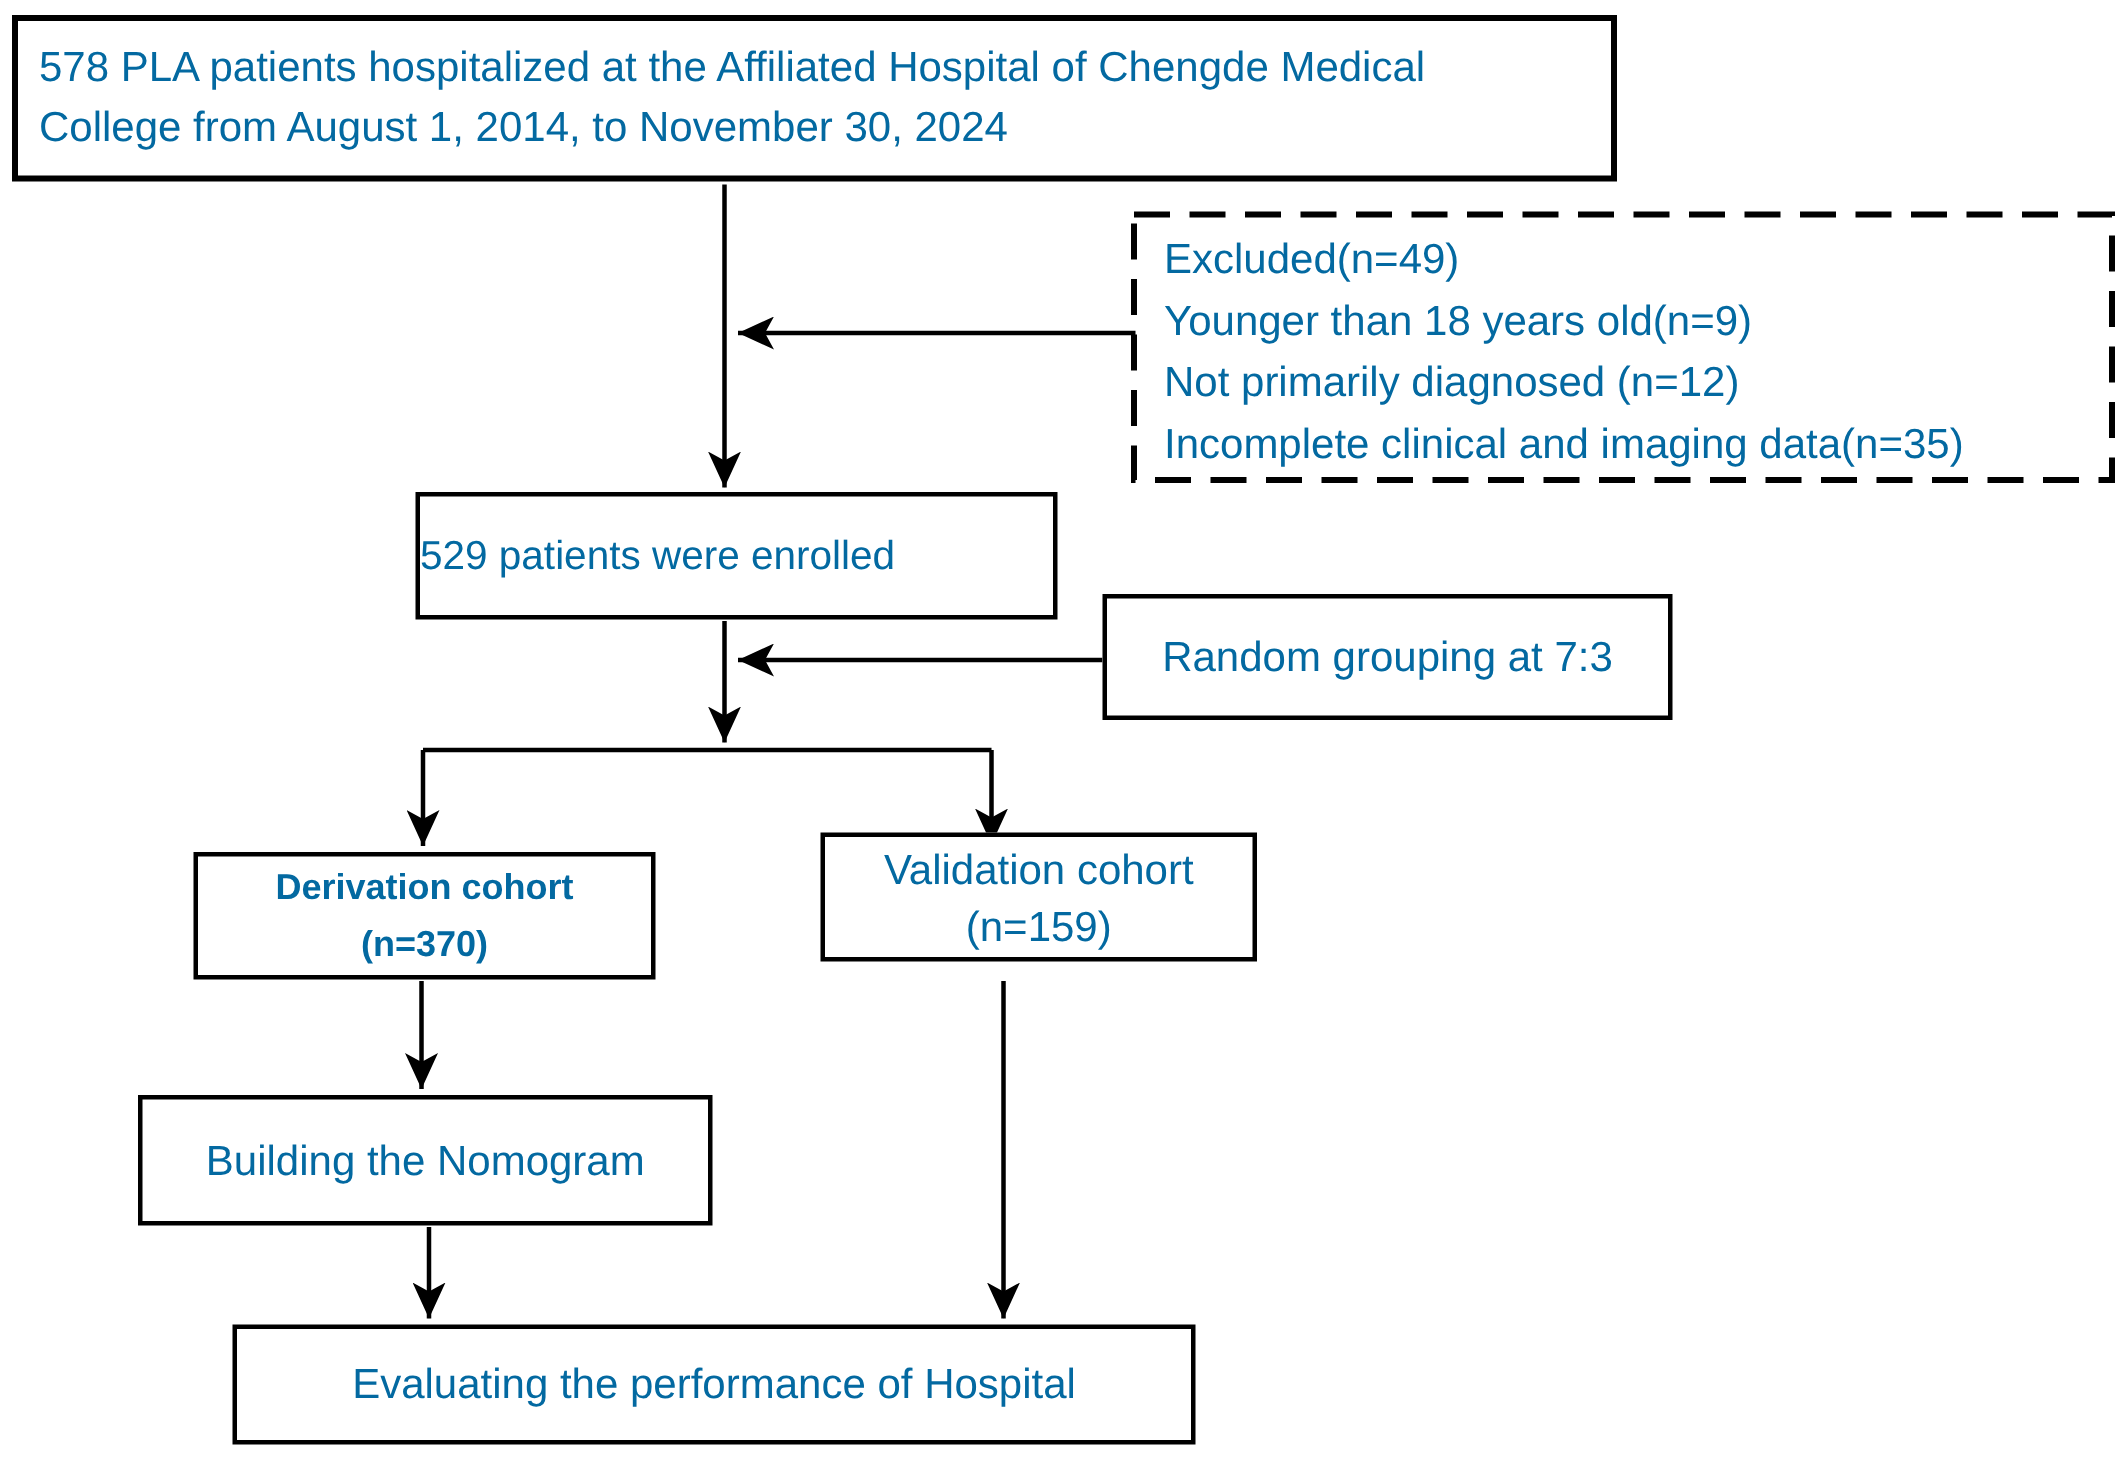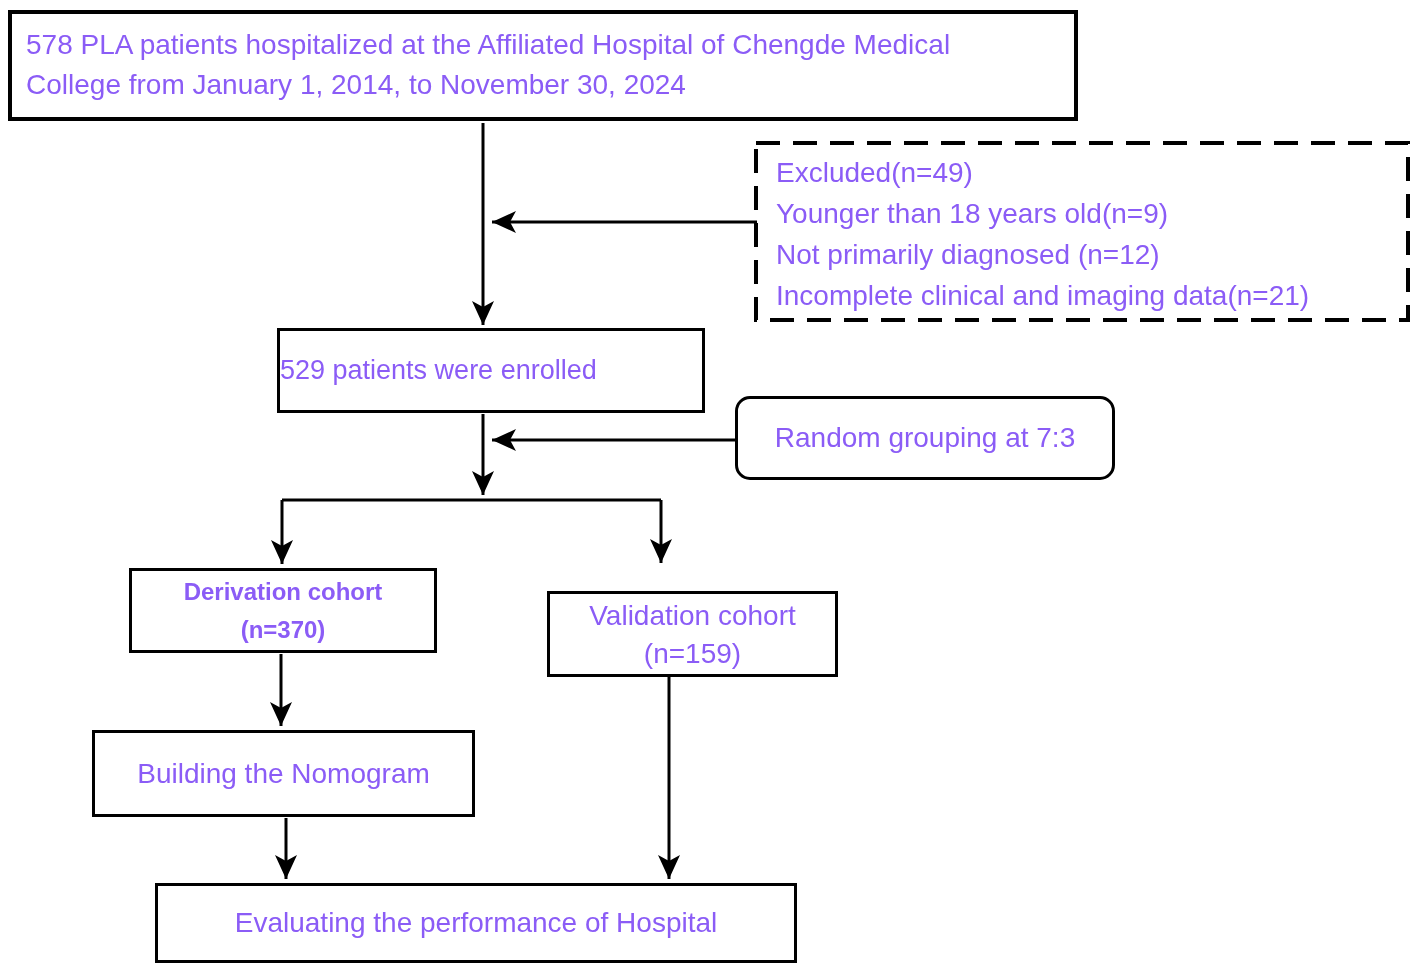--- a/index.html
+++ b/index.html
@@ -15,21 +15,21 @@
   #arrow-layer {
     position: absolute;
     left: 0; top: 0;
     width: 1417px; height: 971px;
   }
   .box {
     position: absolute;
     box-sizing: border-box;
     border: 3px solid #000000;
     background: #ffffff;
-    color: #8b5cf6;
+    color: #0369a1;
   }
   .box-initial {
     left: 8px; top: 10px; width: 1070px; height: 111px;
     border-width: 4px;
     padding: 11px 0 0 14px;
     font-size: 28px; line-height: 40px;
     white-space: nowrap;
   }
   .box-excluded {
     left: 756px; top: 143px; width: 652px; height: 177px;
@@ -41,29 +41,28 @@
   }
   .box-enrolled {
     left: 277px; top: 328px; width: 428px; height: 85px;
     text-align: left; font-size: 27px; line-height: 79px;
     white-space: nowrap;
   }
   .box-random {
     left: 735px; top: 396px; width: 380px; height: 84px;
     text-align: center; font-size: 28px; line-height: 78px;
     white-space: nowrap;
-    border-radius: 15px;
   }
   .box-derivation {
     left: 129px; top: 568px; width: 308px; height: 85px;
     text-align: center; font-size: 24px; line-height: 38px;
     padding-top: 2px; white-space: nowrap; font-weight: bold;
   }
   .box-validation {
-    left: 547px; top: 591px; width: 291px; height: 86px;
+    left: 547px; top: 555px; width: 291px; height: 86px;
     text-align: center; font-size: 28px; line-height: 38px;
     padding-top: 3px; white-space: nowrap;
   }
   .box-building {
     left: 92px; top: 730px; width: 383px; height: 87px;
     text-align: center; font-size: 28px; line-height: 81px;
     white-space: nowrap;
   }
   .box-evaluating {
     left: 155px; top: 883px; width: 642px; height: 80px;
@@ -101,28 +100,28 @@
 
     <line x1="281" y1="654" x2="281" y2="726" stroke="#000000" stroke-width="3" marker-end="url(#arrowhead)"></line>
 
     <line x1="286" y1="818" x2="286" y2="879" stroke="#000000" stroke-width="3" marker-end="url(#arrowhead)"></line>
 
     <line x1="669" y1="654" x2="669" y2="879" stroke="#000000" stroke-width="3" marker-end="url(#arrowhead)"></line>
   </svg>
 
   <div class="box box-initial">
     <div>578 PLA patients hospitalized at the Affiliated Hospital of Chengde Medical</div>
-    <div>College from January 1, 2014, to November 30, 2024</div>
+    <div>College from August 1, 2014, to November 30, 2024</div>
   </div>
 
   <div class="box box-excluded">
     <div>Excluded(n=49)</div>
     <div>Younger than 18 years old(n=9)</div>
     <div>Not primarily diagnosed (n=12)</div>
-    <div>Incomplete clinical and imaging data(n=21)</div>
+    <div>Incomplete clinical and imaging data(n=35)</div>
   </div>
 
   <div class="box box-enrolled">529 patients were enrolled</div>
 
   <div class="box box-random">Random grouping at 7:3</div>
 
   <div class="box box-derivation">
     <div>Derivation cohort</div>
     <div>(n=370)</div>
   </div>

